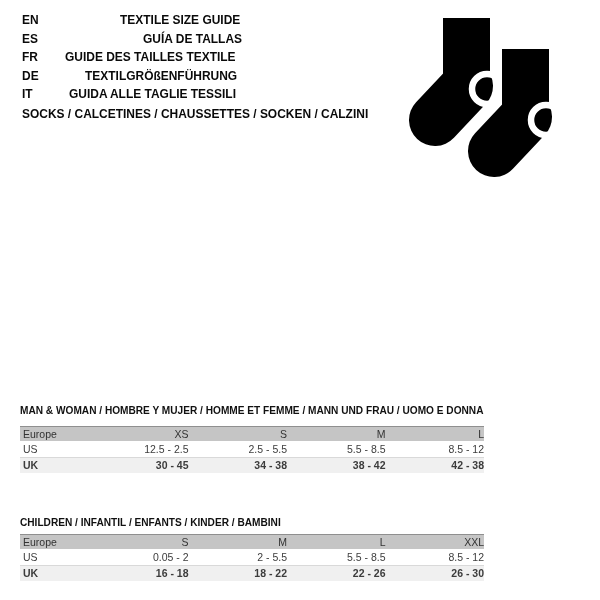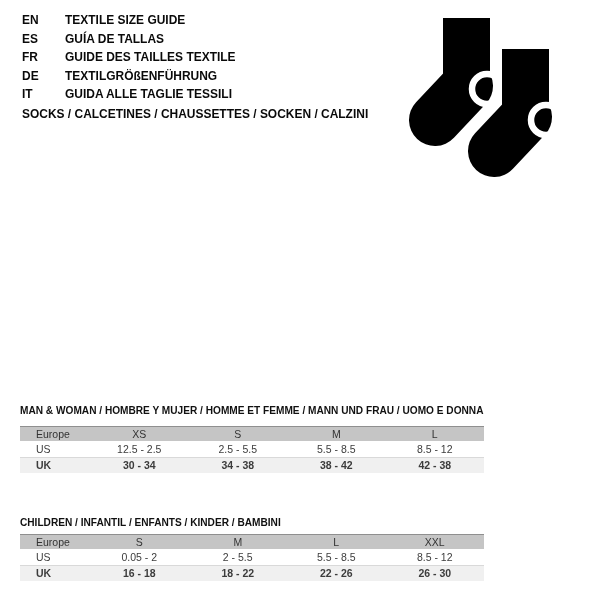--- a/index.html
+++ b/index.html
@@ -7,38 +7,38 @@
     width:600px;height:600px;background:#ffffff;overflow:hidden;position:relative;
     font-family:"Liberation Sans","DejaVu Sans",sans-serif;
     -webkit-font-smoothing:antialiased;
   }
   .cond{display:inline-block;transform:scaleX(0.92);transform-origin:0 50%;white-space:nowrap;}
 
   
   .lang-list{position:absolute;left:22px;top:11px;}
   .lang-row{display:flex;height:18.5px;line-height:18.5px;font-weight:700;font-size:13px;color:#0a0a0a;gap:6px;}
   .lang-code{width:37px;flex:0 0 37px;}
-  .lang-label{flex:1;}
+  .lang-label{flex:1;text-align:right;}
 
   
   .category{position:absolute;left:22px;top:106px;font-weight:700;font-size:13px;line-height:16px;color:#0a0a0a;}
 
   
   .socks{position:absolute;left:403px;top:12px;}
 
   
   .tbl-title{position:absolute;left:20px;font-weight:700;font-size:11px;line-height:13px;color:#111111;}
   .t1-title{top:404px;}
   .t2-title{top:516px;}
   .size-table{position:absolute;left:20px;width:464px;}
   .t1{top:426px;}
   .t2{top:534px;}
   .trow{display:grid;grid-template-columns:70px 98.5px 98.5px 98.5px 98.5px;}
-  .trow .cell{font-size:10.5px;color:#3c3c3c;text-align:center;overflow:hidden;white-space:nowrap;}
-  .trow .cell.first{text-align:left;padding-left:16px;}
+  .trow .cell{font-size:10.5px;color:#3c3c3c;text-align:right;overflow:hidden;white-space:nowrap;}
+  .trow .cell.first{text-align:left;padding-left:3px;}
   .thead{background:#c5c5c5;border-top:1px solid #8f8f8f;height:14px;line-height:14px;}
   .thead .cell{color:#333333;}
   .rowa{background:#ffffff;border-bottom:1px solid #d9d9d9;height:16px;line-height:16px;}
   .rowb{background:#f0f0f0;height:15px;line-height:15px;font-weight:bold;}
 </style>
 </head>
 <body>
 
 <div class="lang-list">
   <div class="lang-row">
@@ -100,21 +100,21 @@
   </div>
   <div class="trow rowa">
     <div class="cell first">US</div>
     <div class="cell">12.5 - 2.5</div>
     <div class="cell">2.5 - 5.5</div>
     <div class="cell">5.5 - 8.5</div>
     <div class="cell">8.5 - 12</div>
   </div>
   <div class="trow rowb">
     <div class="cell first">UK</div>
-    <div class="cell">30 - 34</div>
+    <div class="cell">30 - 45</div>
     <div class="cell">34 - 38</div>
     <div class="cell">38 - 42</div>
     <div class="cell">42 - 38</div>
   </div>
 </div>
 
 <div class="tbl-title t2-title">
   <span class="cond">CHILDREN / INFANTIL / ENFANTS / KINDER / BAMBINI</span>
 </div>
 <div class="size-table t2">

